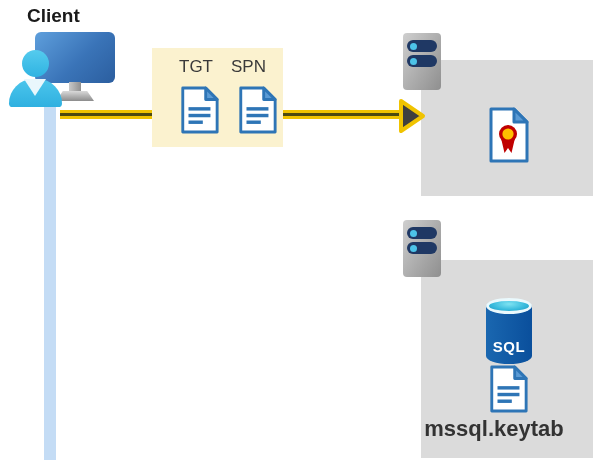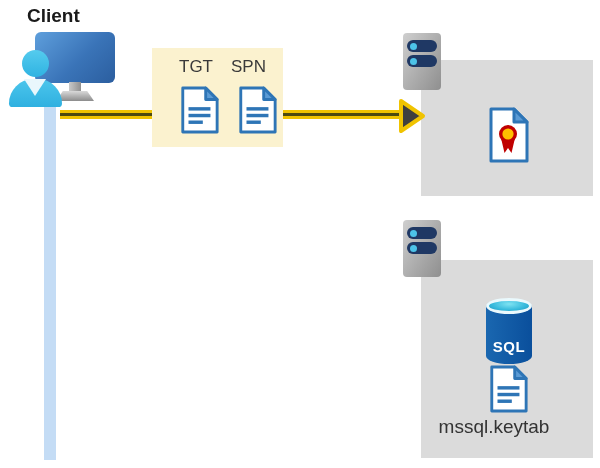--- a/index.html
+++ b/index.html
@@ -65,21 +65,21 @@
   .sql-icon{position:absolute;left:486px;top:299px;width:46px;height:65px;z-index:2;
     background:linear-gradient(90deg,#1a67b0,#0a4f9c);border-radius:23px/8px;}
   .sql-top{position:absolute;top:-1px;left:0;width:46px;height:16px;border-radius:50%;background:#eaf9fd;}
   .sql-top::after{content:"";position:absolute;left:3px;top:3px;right:3px;bottom:3px;border-radius:50%;
     background:radial-gradient(ellipse at 50% 30%,#7fe3f2 0%,#35b9dc 60%,#1f93bc 100%);}
   .sql-text{position:absolute;bottom:9px;width:100%;text-align:center;color:#ffffff;
     font-weight:700;font-size:15px;letter-spacing:0.5px;}
 
   .keytab-doc{left:487px;top:364px;z-index:2;}
   .keytab-label{position:absolute;left:421px;top:416px;width:146px;text-align:center;
-    font-size:19px;color:#333333;z-index:2;}
+    font-size:22px;color:#333333;z-index:2;font-weight:bold;}
 </style>
 </head>
 <body>
 
 <div class="canvas">
 
   <div class="heading" style="left:27px;top:4px;">Client</div>
 
   <div>
     <div class="timeline"></div>

